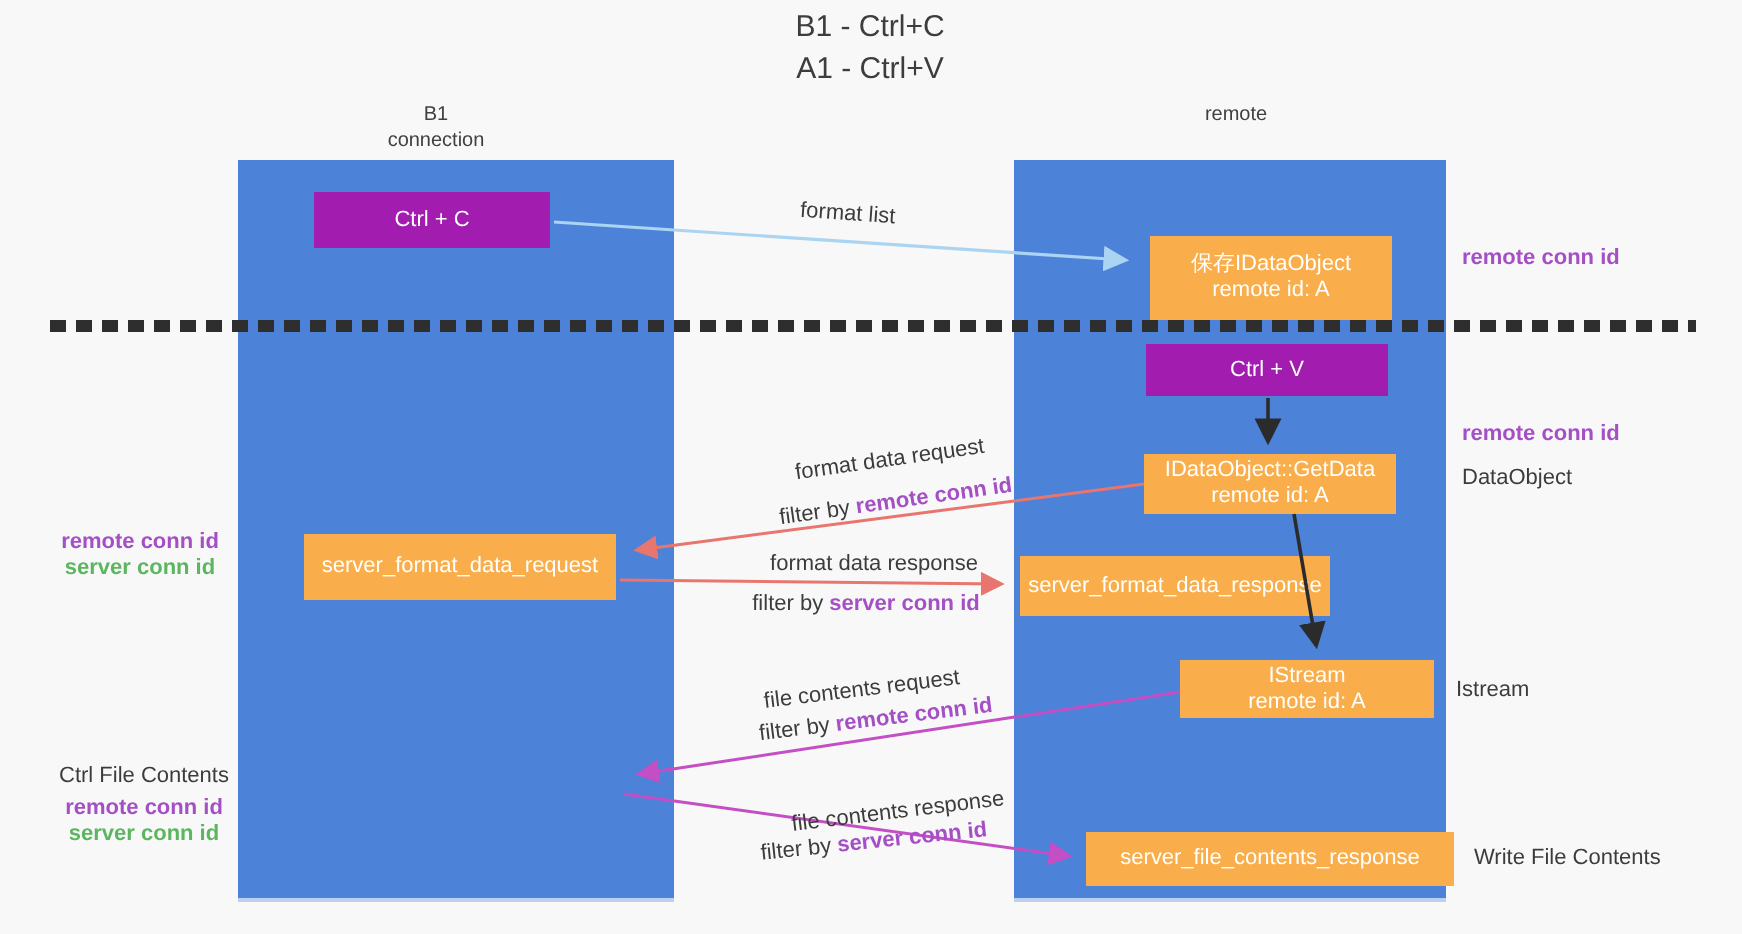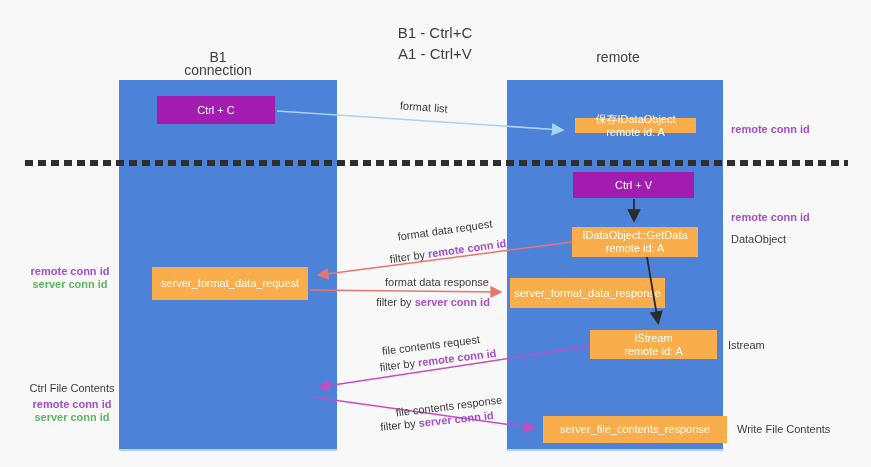--- a/index.html
+++ b/index.html
@@ -1,20 +1,20 @@
 <!DOCTYPE html>
 <html><head>
 <meta charset="utf-8">
 <style>
   html,body{margin:0;padding:0;background:#f8f8f8;}
   #stage{position:relative;width:871px;height:467px;background:#f8f8f8;overflow:hidden;
          font-family:"Liberation Sans",sans-serif;color:#3c3c3c;}
   .abs{position:absolute;}
-  .title{left:300px;top:3px;width:270px;text-align:center;font-size:15px;line-height:21px;color:#3d3d3d;margin-top:19px;}
-  .lane-header{width:140px;text-align:center;font-size:14px;line-height:13px;color:#404040;}
+  .title{left:300px;top:3px;width:270px;text-align:center;font-size:15px;line-height:21px;color:#3d3d3d;}
+  .lane-header{width:140px;text-align:center;font-size:10px;line-height:13px;color:#404040;}
   .lane{background:#4d82d9;border-bottom:2px solid #bccfee;}
   .node{display:flex;align-items:center;justify-content:center;text-align:center;
         color:#fff;font-size:11px;line-height:13px;}
   .green{background:#a21caf;}
   .orange{background:#f9ae4b;}
   .dashed{height:6px;background:repeating-linear-gradient(to right,#2e2e2e 0 8px,rgba(0,0,0,0) 8px 13px);}
   .lbl{font-size:11px;line-height:13px;white-space:nowrap;color:#3c3c3c;}
   .lbl.center{text-align:center;}
   .purple{color:#a44fc6;font-weight:bold;}
   .greentx{color:#5cb660;font-weight:bold;}
@@ -41,21 +41,21 @@
 
   <div class="abs lane" style="left:119px;top:80px;width:218px;height:369px;"></div>
   <div class="abs lane" style="left:507px;top:80px;width:216px;height:369px;"></div>
 
   <div class="abs dashed" style="left:25px;top:160px;width:823px;"></div>
 
   <div class="abs node green" style="left:157px;top:96px;width:118px;height:28px;">
     <span>Ctrl + C</span>
   </div>
 
-  <div class="abs node orange" style="left:575px;top:118px;width:121px;height:15px;">
+  <div class="abs node orange" style="left:575px;top:118px;width:121px;height:42px;">
     <span>
       <span style="display:block">保存IDataObject</span>
       <span style="display:block">remote id: A</span>
     </span>
   </div>
 
   <div class="abs node green" style="left:573px;top:172px;width:121px;height:26px;">
     <span>Ctrl + V</span>
   </div>
 

